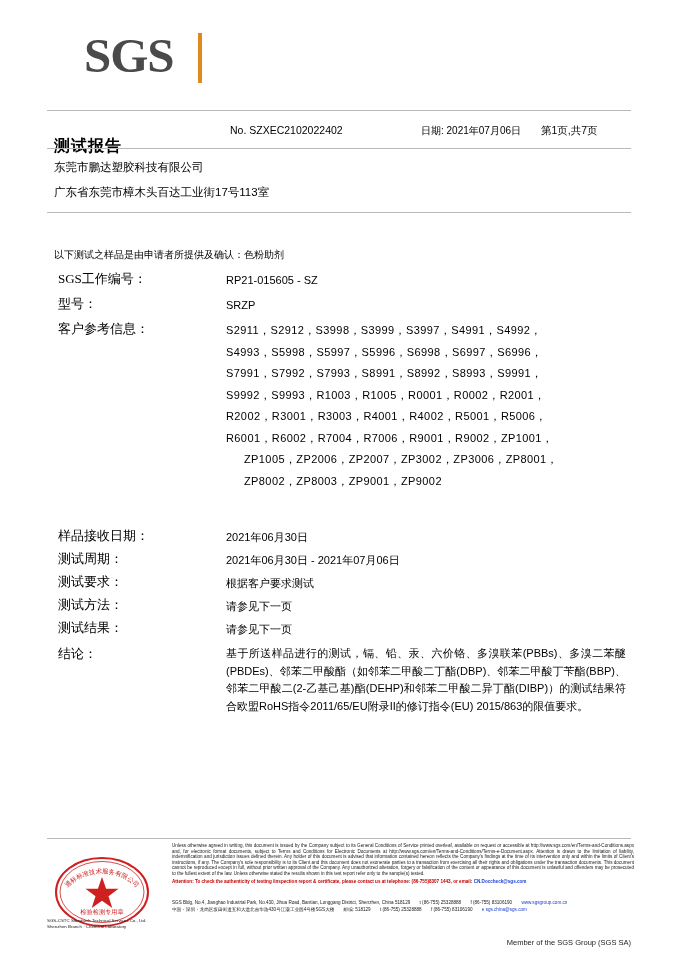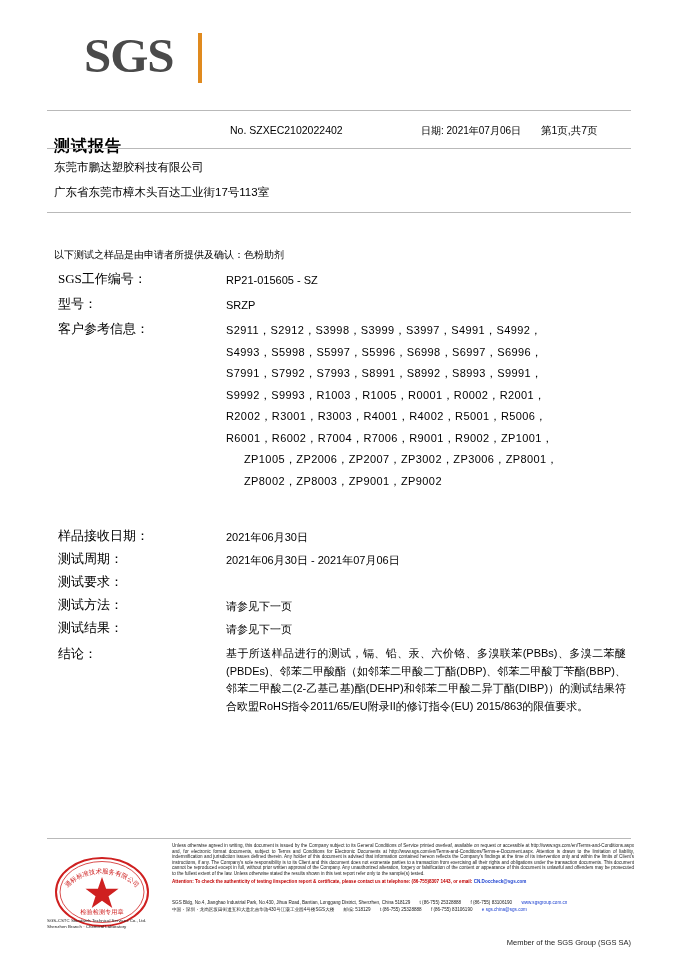--- a/index.html
+++ b/index.html
@@ -287,20 +287,21 @@
       <div class="field-value">2021年06月30日</div>
     </div>
 
     <div class="field-row" style="height:23px">
       <div class="field-label">测试周期：</div>
       <div class="field-value">2021年06月30日 - 2021年07月06日</div>
     </div>
 
     <div class="field-row" style="height:23px">
       <div class="field-label">测试要求：</div>
+      <div class="field-value">根据客户要求测试</div>
     </div>
 
     <div class="field-row" style="height:23px">
       <div class="field-label">测试方法：</div>
       <div class="field-value">请参见下一页</div>
     </div>
 
     <div class="field-row" style="height:26px">
       <div class="field-label">测试结果：</div>
       <div class="field-value">请参见下一页</div>

